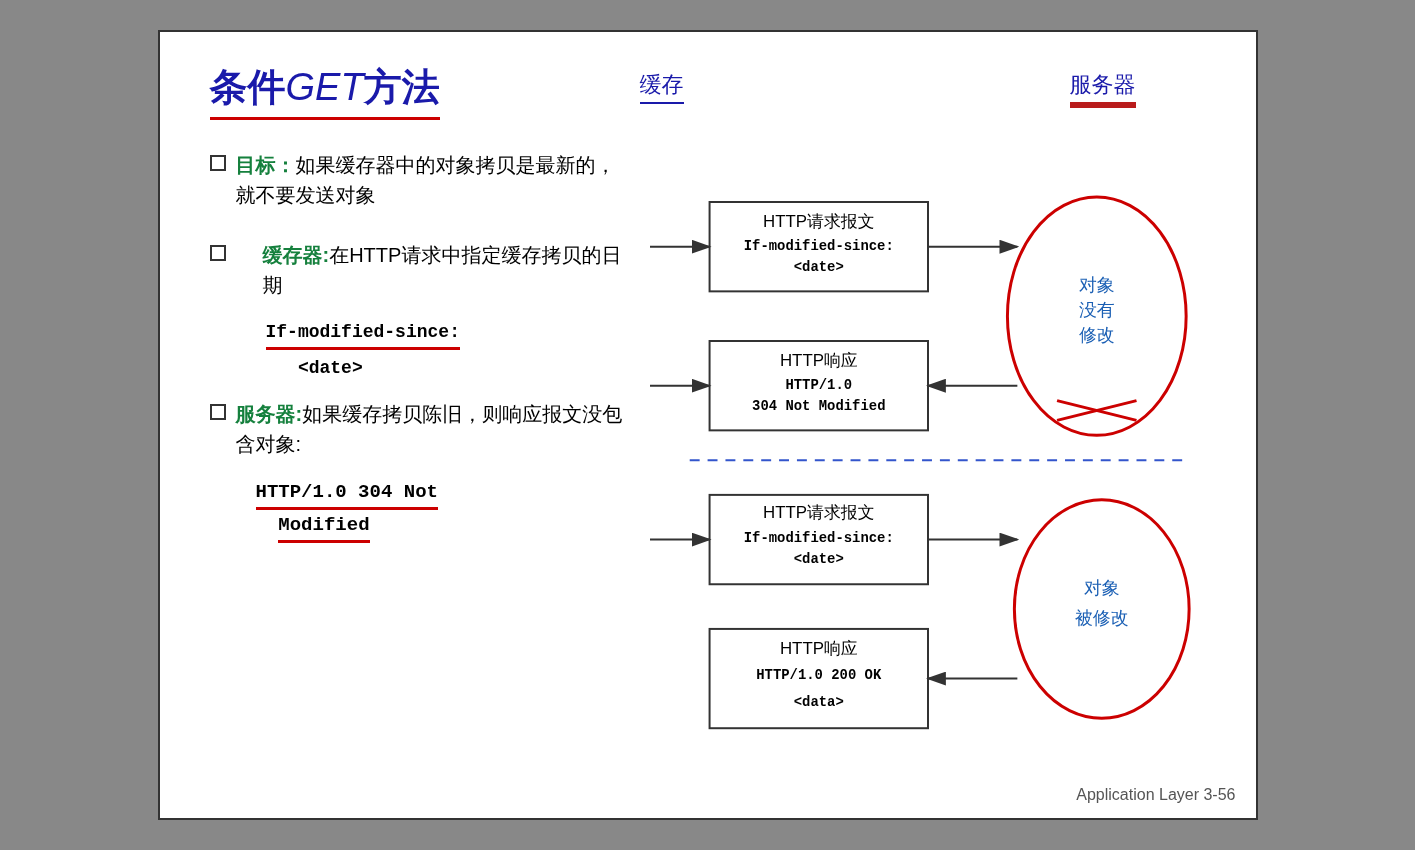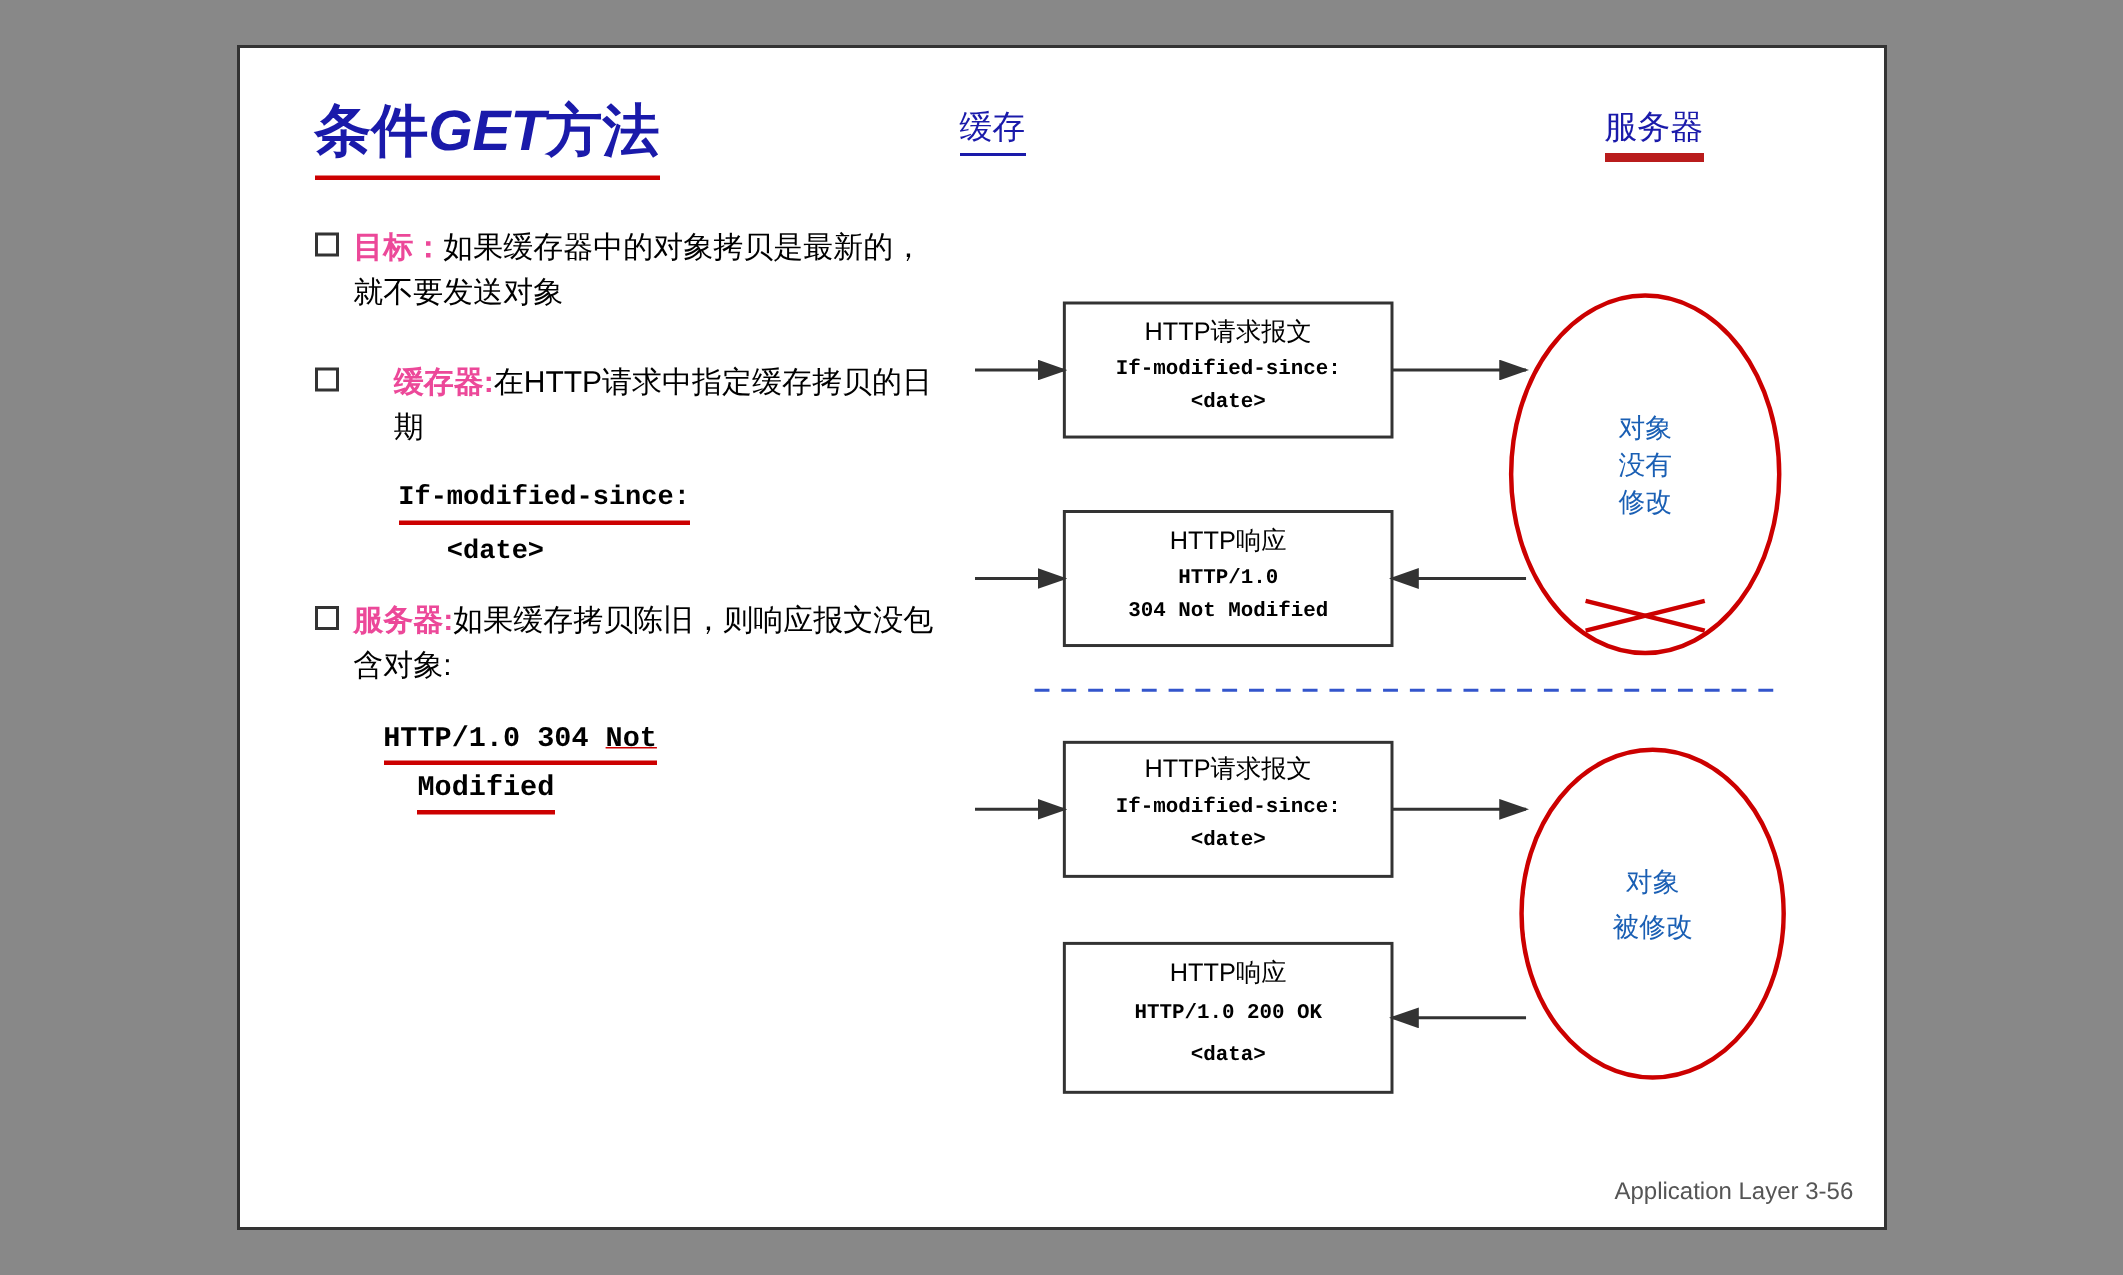--- a/index.html
+++ b/index.html
@@ -25,21 +25,21 @@
       font-size: 38px;
       color: #1a1aaa;
       font-weight: bold;
       margin-bottom: 10px;
       display: inline-block;
       border-bottom: 3px solid #cc0000;
       padding-bottom: 4px;
       font-family: Arial, 'Microsoft YaHei', sans-serif;
     }
     .title span.bold-en {
-      font-weight: 700;
+      font-weight: 400;
       font-style: italic;
     }
     .content-area {
       display: flex;
       margin-top: 20px;
       gap: 20px;
     }
     .left-panel {
       flex: 0 0 420px;
       font-family: Arial, 'Microsoft YaHei', sans-serif;
@@ -58,21 +58,21 @@
       border: 2.5px solid #333;
       margin-right: 10px;
       margin-top: 5px;
       flex-shrink: 0;
     }
     .bullet-text {
       font-size: 20px;
       line-height: 1.5;
     }
     .red-label {
-      color: #ec4899;
+      color: #15803d;
       font-weight: bold;
     }
     .code-line {
       font-family: 'Courier New', monospace;
       font-weight: bold;
       font-size: 18px;
       margin-left: 30px;
       margin-top: 4px;
       line-height: 1.6;
     }
@@ -172,21 +172,21 @@
 
       <div class="bullet-item" style="margin-top:16px;">
         <span class="bullet-box"></span>
         <span class="bullet-text">
           <span class="red-label">服务器:</span><span>如果缓存拷贝陈旧，则响应报文没包含对象:</span>
         </span>
       </div>
 
       <div style="margin-left:26px; margin-top:6px;">
         <div class="http-code">
-          <span class="underline-red-block">HTTP/1.0 304 <span style="text-decoration:underline; text-decoration-color:#cc0000;">Not</span></span><br>
+          <span class="underline-red-block">HTTP/1.0 304 <span style="text-decoration-color:#cc0000;">Not</span></span><br>
           &nbsp;&nbsp;<span class="underline-red-block">Modified</span>
         </div>
       </div>
 
     </div>
 
     <div class="right-panel">
       <svg class="diagram-svg" viewBox="0 0 560 680">
 
         <rect x="60" y="60" width="220" height="90" fill="white" stroke="#333" stroke-width="2"></rect>

